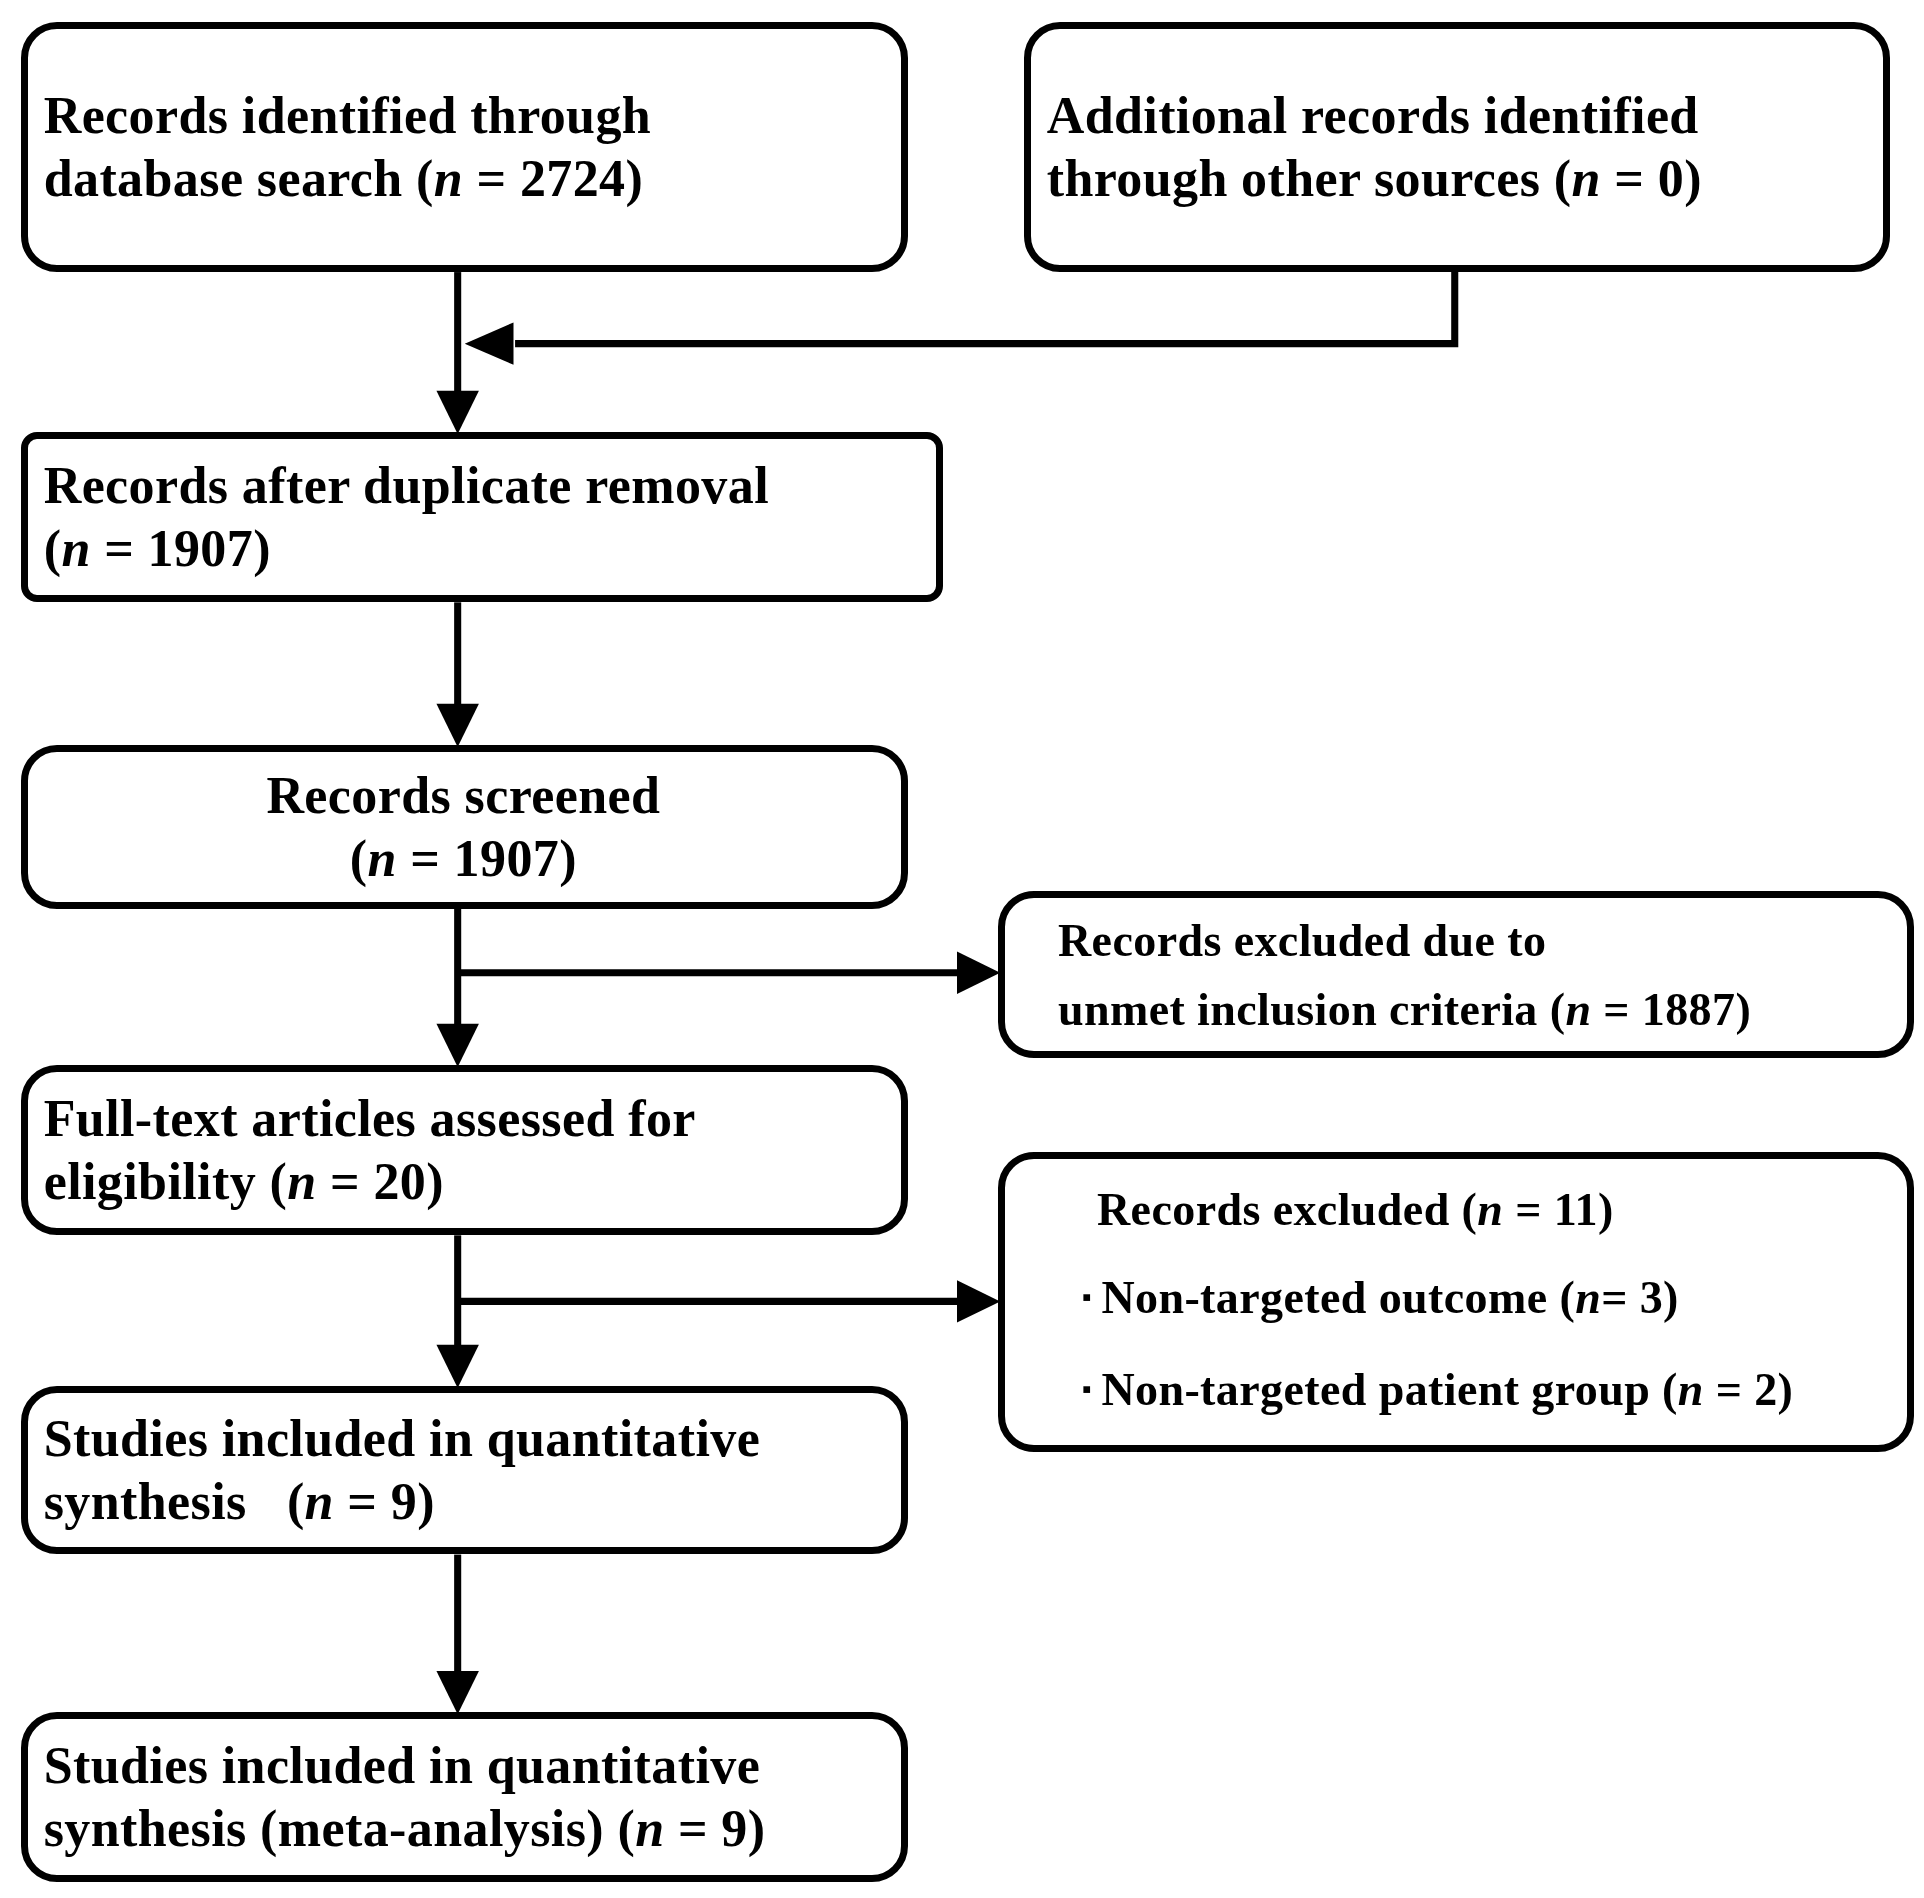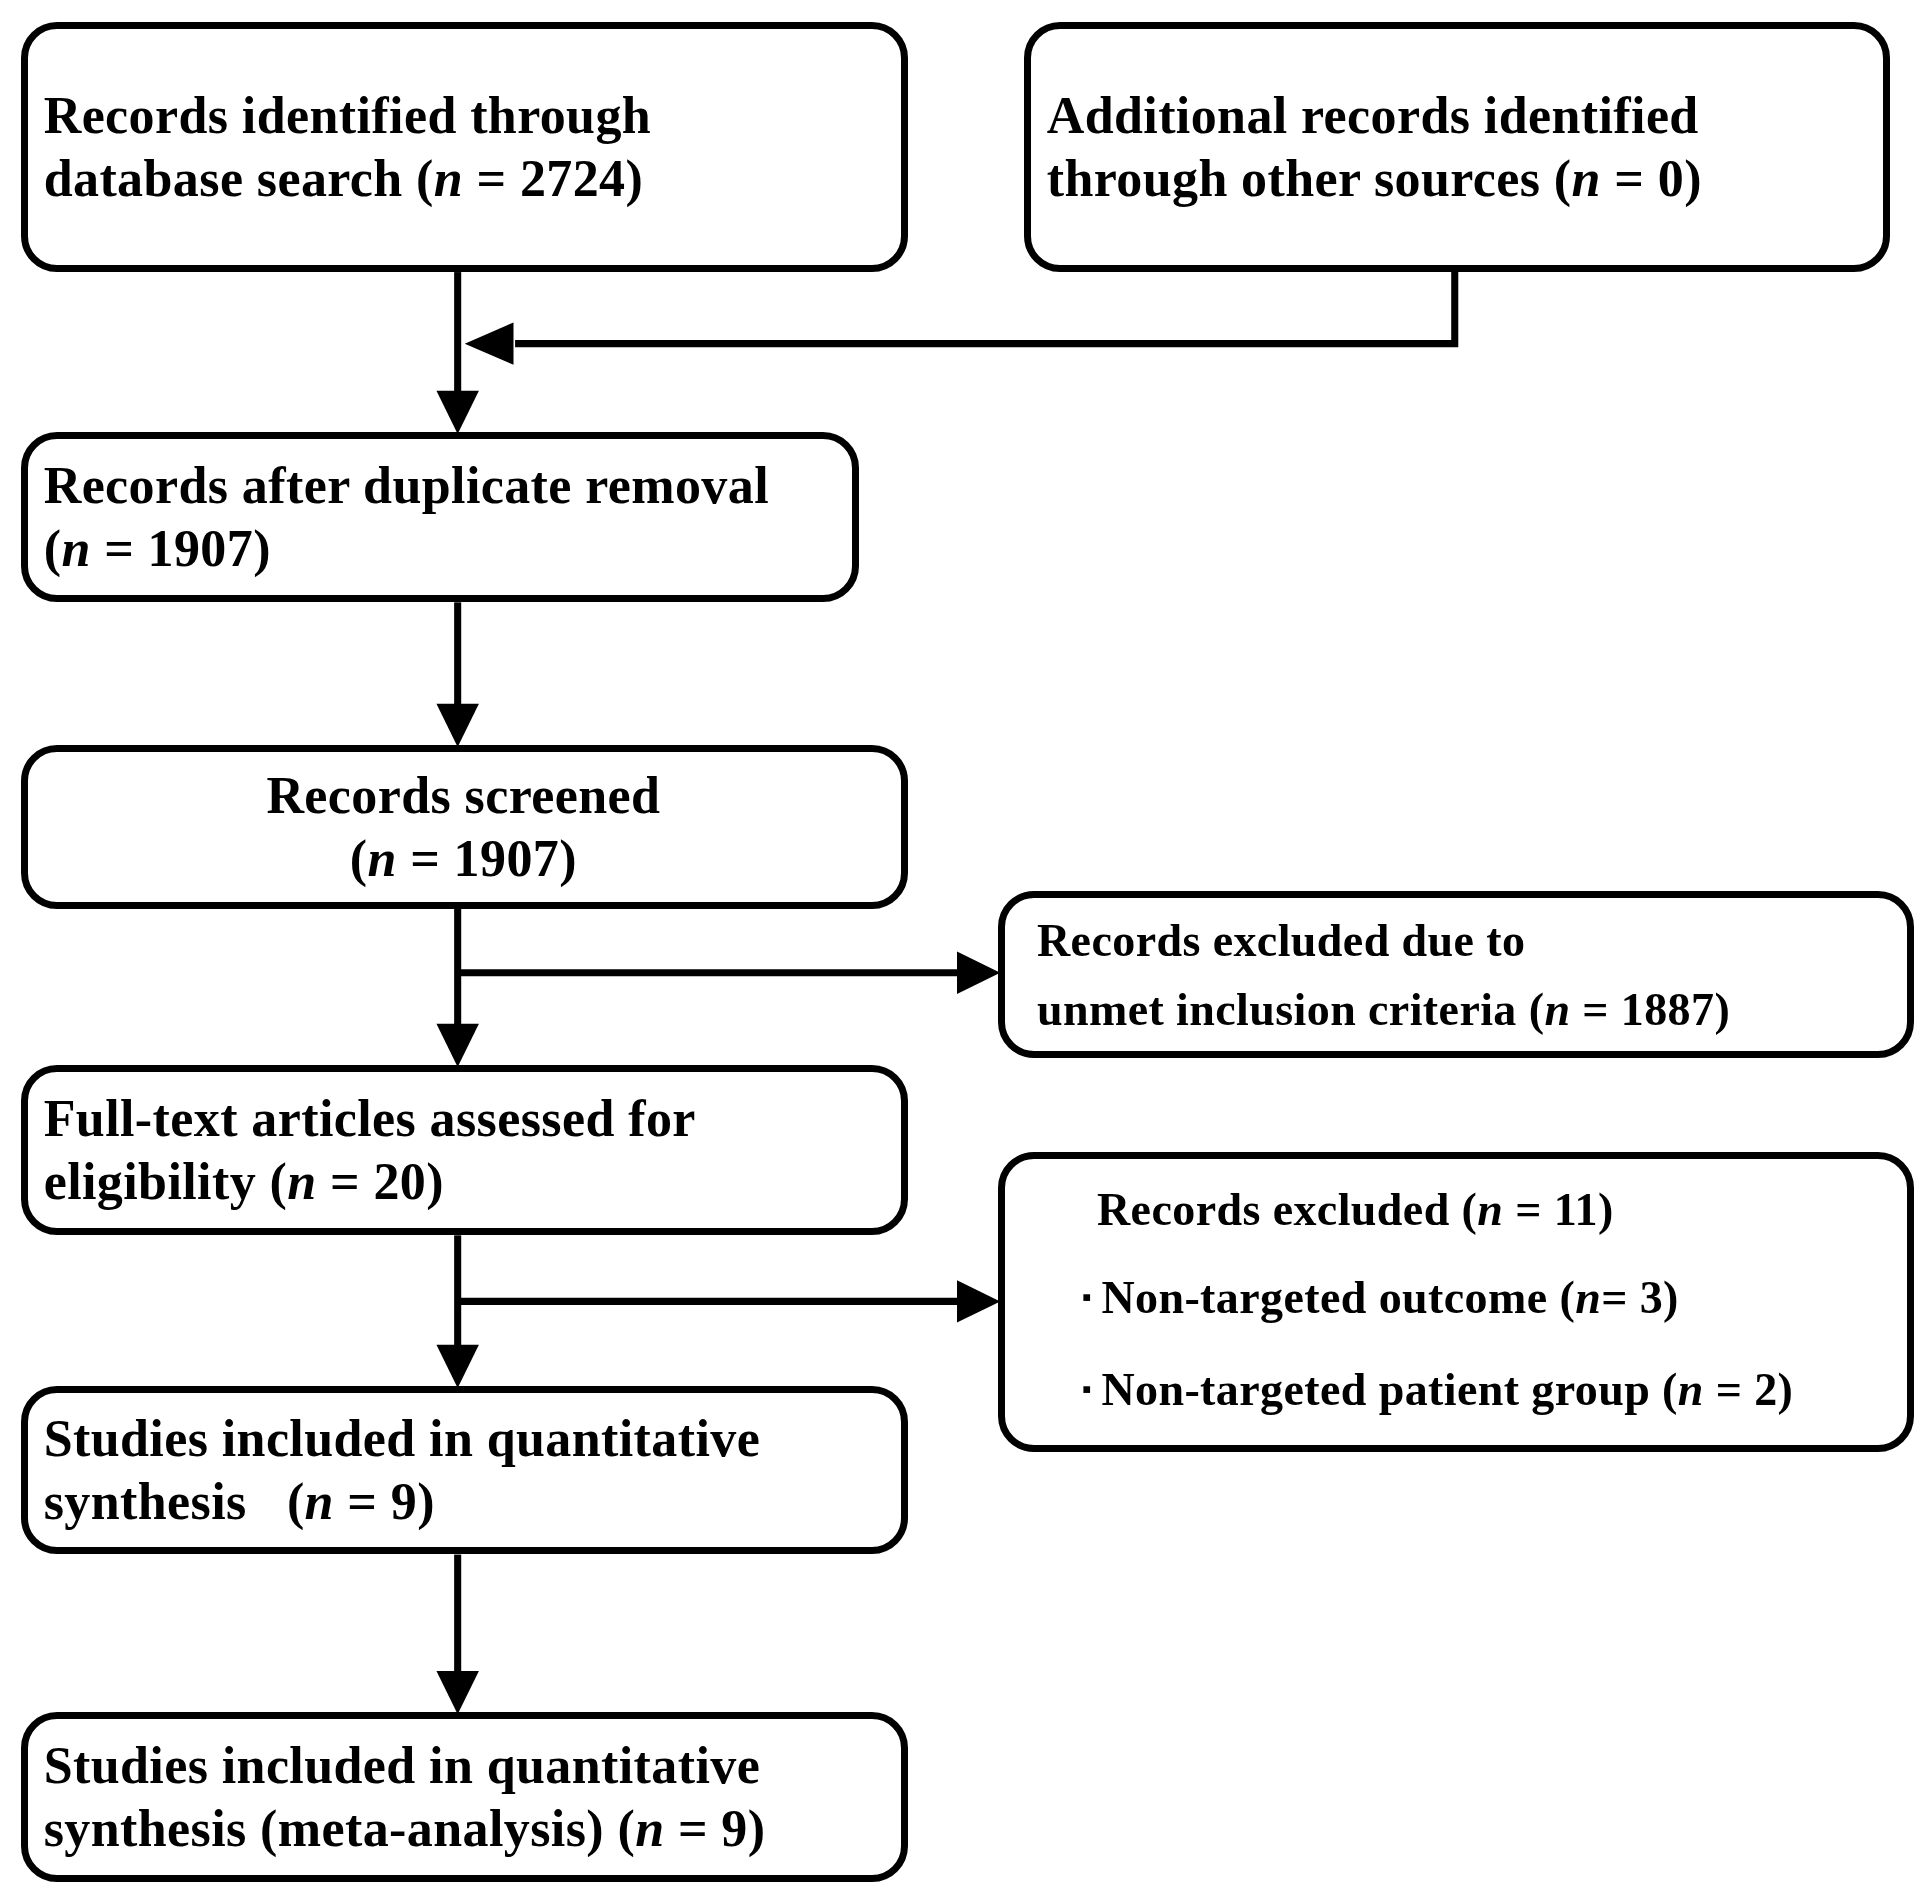--- a/index.html
+++ b/index.html
@@ -28,21 +28,21 @@
     justify-content: center;
     font-weight: 700;
     font-size: 52px;
     line-height: 63px;
     letter-spacing: 0.4px;
     padding-left: 28px;
   }
   .box .ln { white-space: pre; }
   .pad-std { padding-left: 15.7px; padding-right: 18px; }
   .excl { font-size: 46px; line-height: 64px; }
-  .excl-a { padding-left: 32px; line-height: 69px; }
+  .excl-a { padding-left: 53px; line-height: 69px; }
   .excl-b .title { padding-left: 64px; }
   .excl-b .bullet { padding-left: 49px; margin-top: 24px; }
   .nv { font-style: italic; font-weight: 700; }
   .bullet-dot {
     display: inline-block;
     font-size: 27px;
     vertical-align: middle;
     transform: translateY(-4.7px);
     margin-right: 9.4px;
     font-style: normal;
@@ -77,21 +77,21 @@
   <div class="box pad-std" style="left:21px;top:22px;width:887px;height:250px;">
     <div class="ln"><span>Records identified through</span></div>
     <div class="ln"><span>database search (</span><i class="nv">n</i><span> = 2724)</span></div>
   </div>
 
   <div class="box pad-std" style="left:1024px;top:22px;width:866px;height:250px;">
     <div class="ln"><span>Additional records identified</span></div>
     <div class="ln"><span>through other sources (</span><i class="nv">n</i><span> = 0)</span></div>
   </div>
 
-  <div class="box pad-std" style="left:21px;top:432px;width:838px;height:170px;">
+  <div class="box pad-std" style="left:21px;top:432px;width:922px;height:170px;border-radius:16px;">
     <div class="ln"><span>Records after duplicate removal</span></div>
     <div class="ln"><span>(</span><i class="nv">n</i><span> = 1907)</span></div>
   </div>
 
   <div class="box pad-std" style="left:21px;top:745px;width:887px;height:164px;align-items:center;">
     <div class="ln"><span>Records screened</span></div>
     <div class="ln"><span>(</span><i class="nv">n</i><span> = 1907)</span></div>
   </div>
 
   <div class="box excl excl-a" style="left:998px;top:891px;width:916px;height:167px;">

